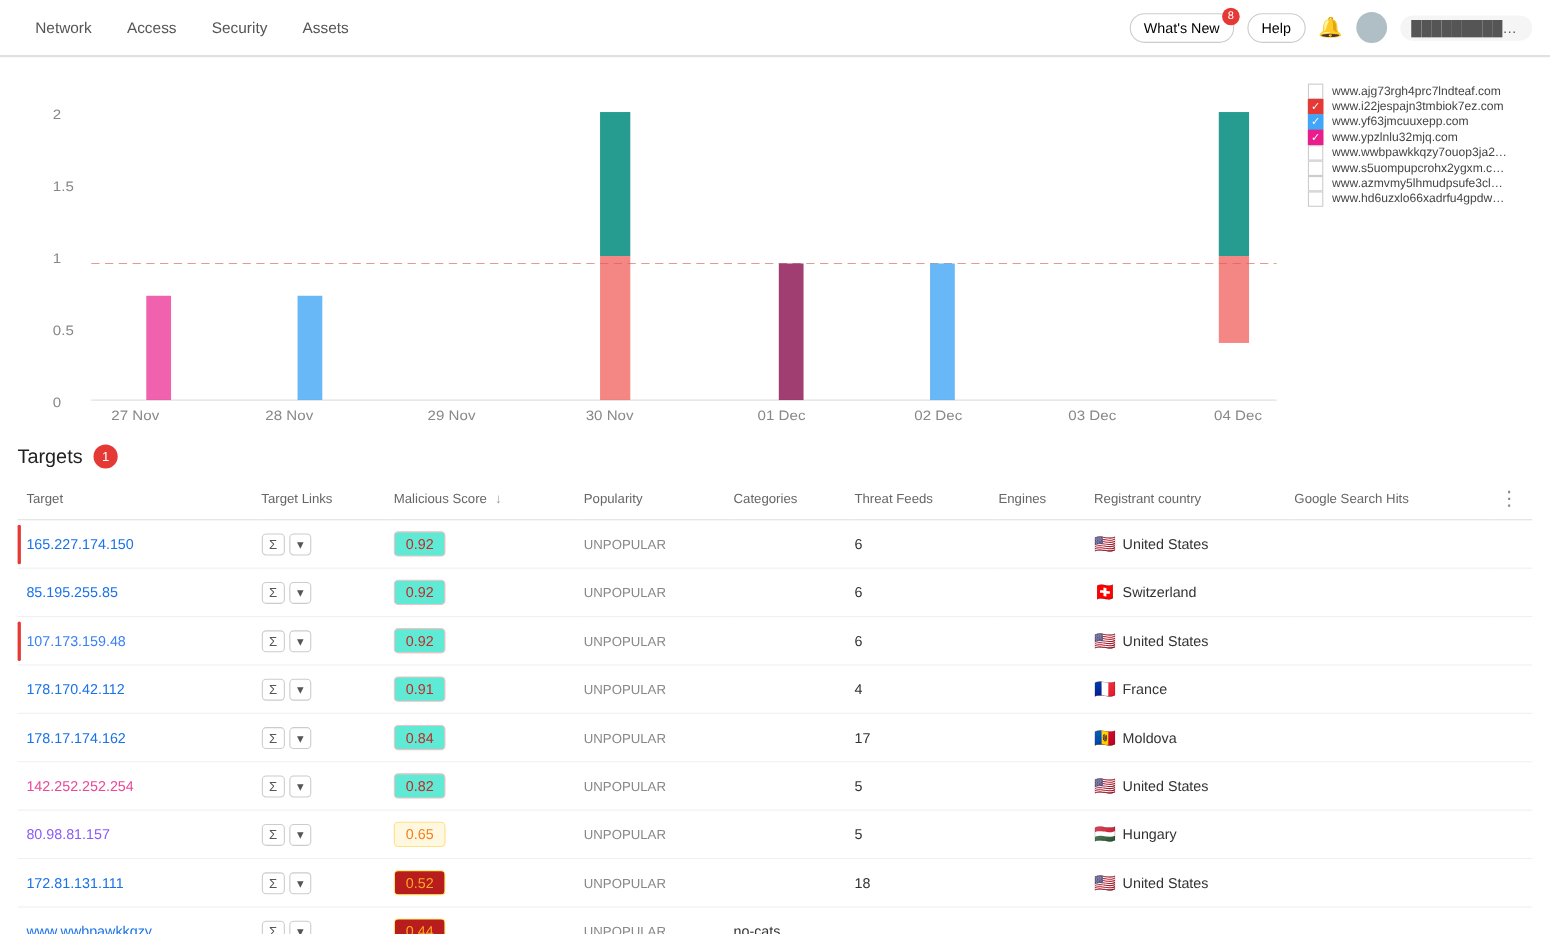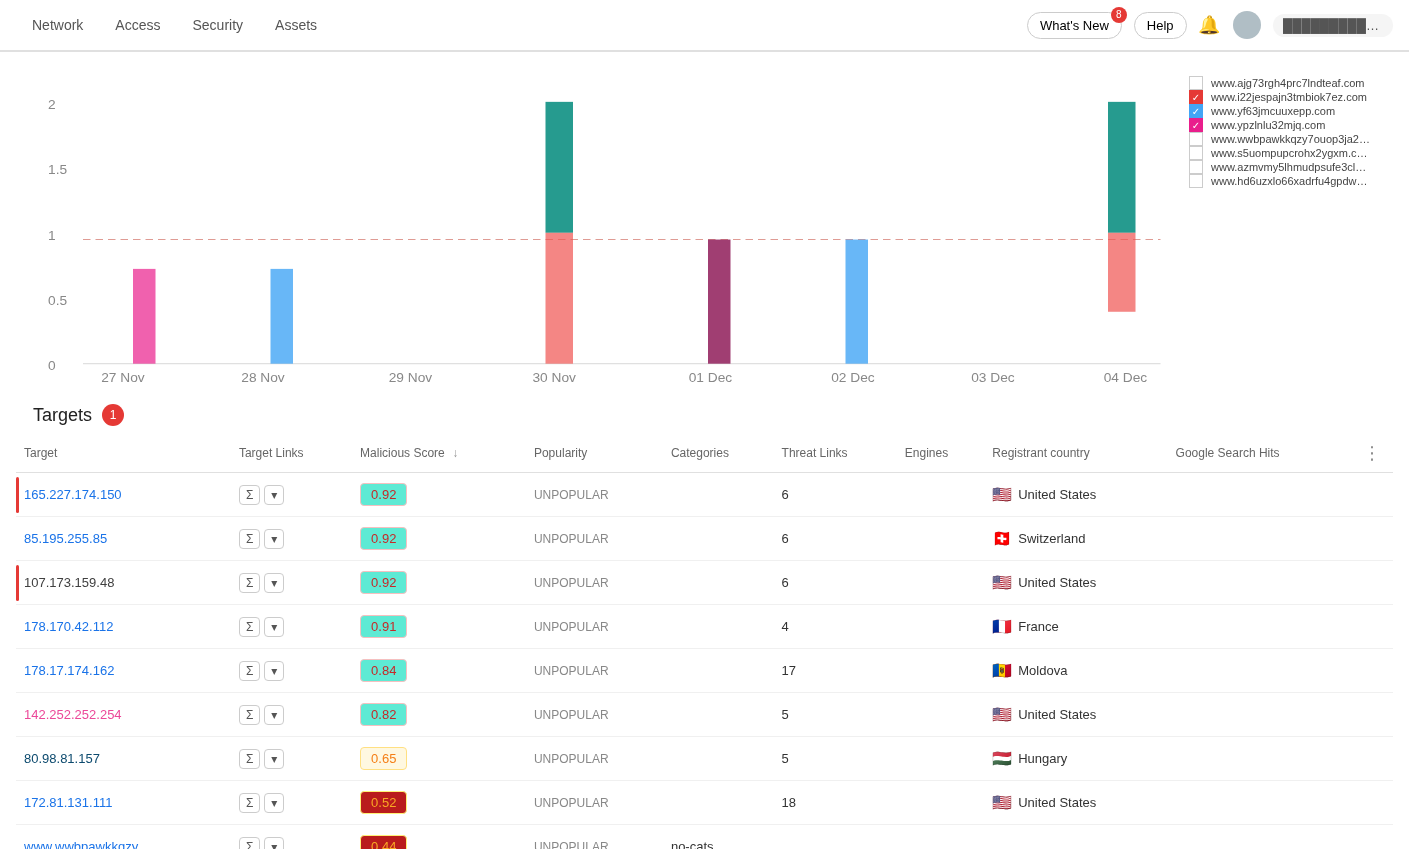--- a/index.html
+++ b/index.html
@@ -24,21 +24,21 @@
     .chart-legend { width: 220px; padding: 8px 16px; display: flex; flex-direction: column; gap: 8px; }
     .legend-item { display: flex; align-items: center; gap: 8px; font-size: 12px; color: #444; }
     .legend-checkbox { width: 14px; height: 14px; border: 1px solid #ccc; display: flex; align-items: center; justify-content: center; flex-shrink: 0; }
     .legend-text { font-size: 11px; white-space: nowrap; overflow: hidden; text-overflow: ellipsis; max-width: 160px; }
 
     
     .chart-svg-wrap { width: 100%; height: 100%; }
 
     
     .targets-section { padding: 0 16px; }
-    .targets-header { display: flex; align-items: center; gap: 10px; padding: 12px 0 8px 0; margin-left: 17px; }
+    .targets-header { display: flex; align-items: center; gap: 10px; padding: 12px 0 8px 0; }
     .targets-title { font-size: 18px; font-weight: 500; color: #222; }
     .targets-badge { background: #e53935; color: #fff; border-radius: 50%; width: 22px; height: 22px; font-size: 12px; display: flex; align-items: center; justify-content: center; }
 
     .data-table { width: 100%; border-collapse: collapse; }
     .data-table th { font-size: 12px; color: #666; font-weight: 500; padding: 8px 8px 8px 4px; border-bottom: 1px solid #e0e0e0; text-align: left; white-space: nowrap; cursor: pointer; }
     .data-table th .sort-icon { margin-left: 4px; color: #999; }
     .data-table td { padding: 10px 8px 10px 4px; border-bottom: 1px solid #f0f0f0; font-size: 13px; vertical-align: middle; }
 
     
     .data-table tbody tr { position: relative; }
@@ -178,21 +178,21 @@
 
   <table class="data-table">
     <thead>
       <tr class="table-header-row">
         <th style="width:4px; padding:0;"></th>
         <th>Target</th>
         <th>Target Links</th>
         <th>Malicious Score <span class="sort-icon">↓</span></th>
         <th>Popularity</th>
         <th>Categories</th>
-        <th>Threat Links</th>
+        <th>Threat Feeds</th>
         <th>Engines</th>
         <th>Registrant country</th>
         <th>Google Search Hits</th>
         <th style="width:30px;">
           <span class="three-dots">⋮</span>
         </th>
       </tr>
     </thead>
     <tbody id="table-body">
     <tr>
@@ -242,21 +242,21 @@
               <span>Switzerland</span>
             </div>
           </td>
           <td></td>
           <td></td>
         </tr>
         <tr>
           <td class="row-indicator">
             <div class="indicator-bar indicator-red"></div>
           </td>
-          <td style="color: #404040; cursor: pointer;">107.173.159.48</td>
+          <td style="color: #3b82f6; cursor: pointer;">107.173.159.48</td>
           <td>
             <div class="target-links-cell">
               <button class="link-btn">Σ</button>
               <button class="link-btn">▾</button>
             </div>
           </td>
           <td><span class="score-badge score-red">0.92</span></td>
           <td style="color: rgb(136, 136, 136); font-size: 12px;">UNPOPULAR</td>
           <td></td>
           <td>6</td>
@@ -342,21 +342,21 @@
               <span>United States</span>
             </div>
           </td>
           <td></td>
           <td></td>
         </tr>
         <tr>
           <td class="row-indicator">
             <div class="indicator-bar indicator-none"></div>
           </td>
-          <td style="color: #0c4a6e; cursor: pointer;">80.98.81.157</td>
+          <td style="color: #8b5cf6; cursor: pointer;">80.98.81.157</td>
           <td>
             <div class="target-links-cell">
               <button class="link-btn">Σ</button>
               <button class="link-btn">▾</button>
             </div>
           </td>
           <td><span class="score-badge score-orange">0.65</span></td>
           <td style="color: rgb(136, 136, 136); font-size: 12px;">UNPOPULAR</td>
           <td></td>
           <td>5</td>

